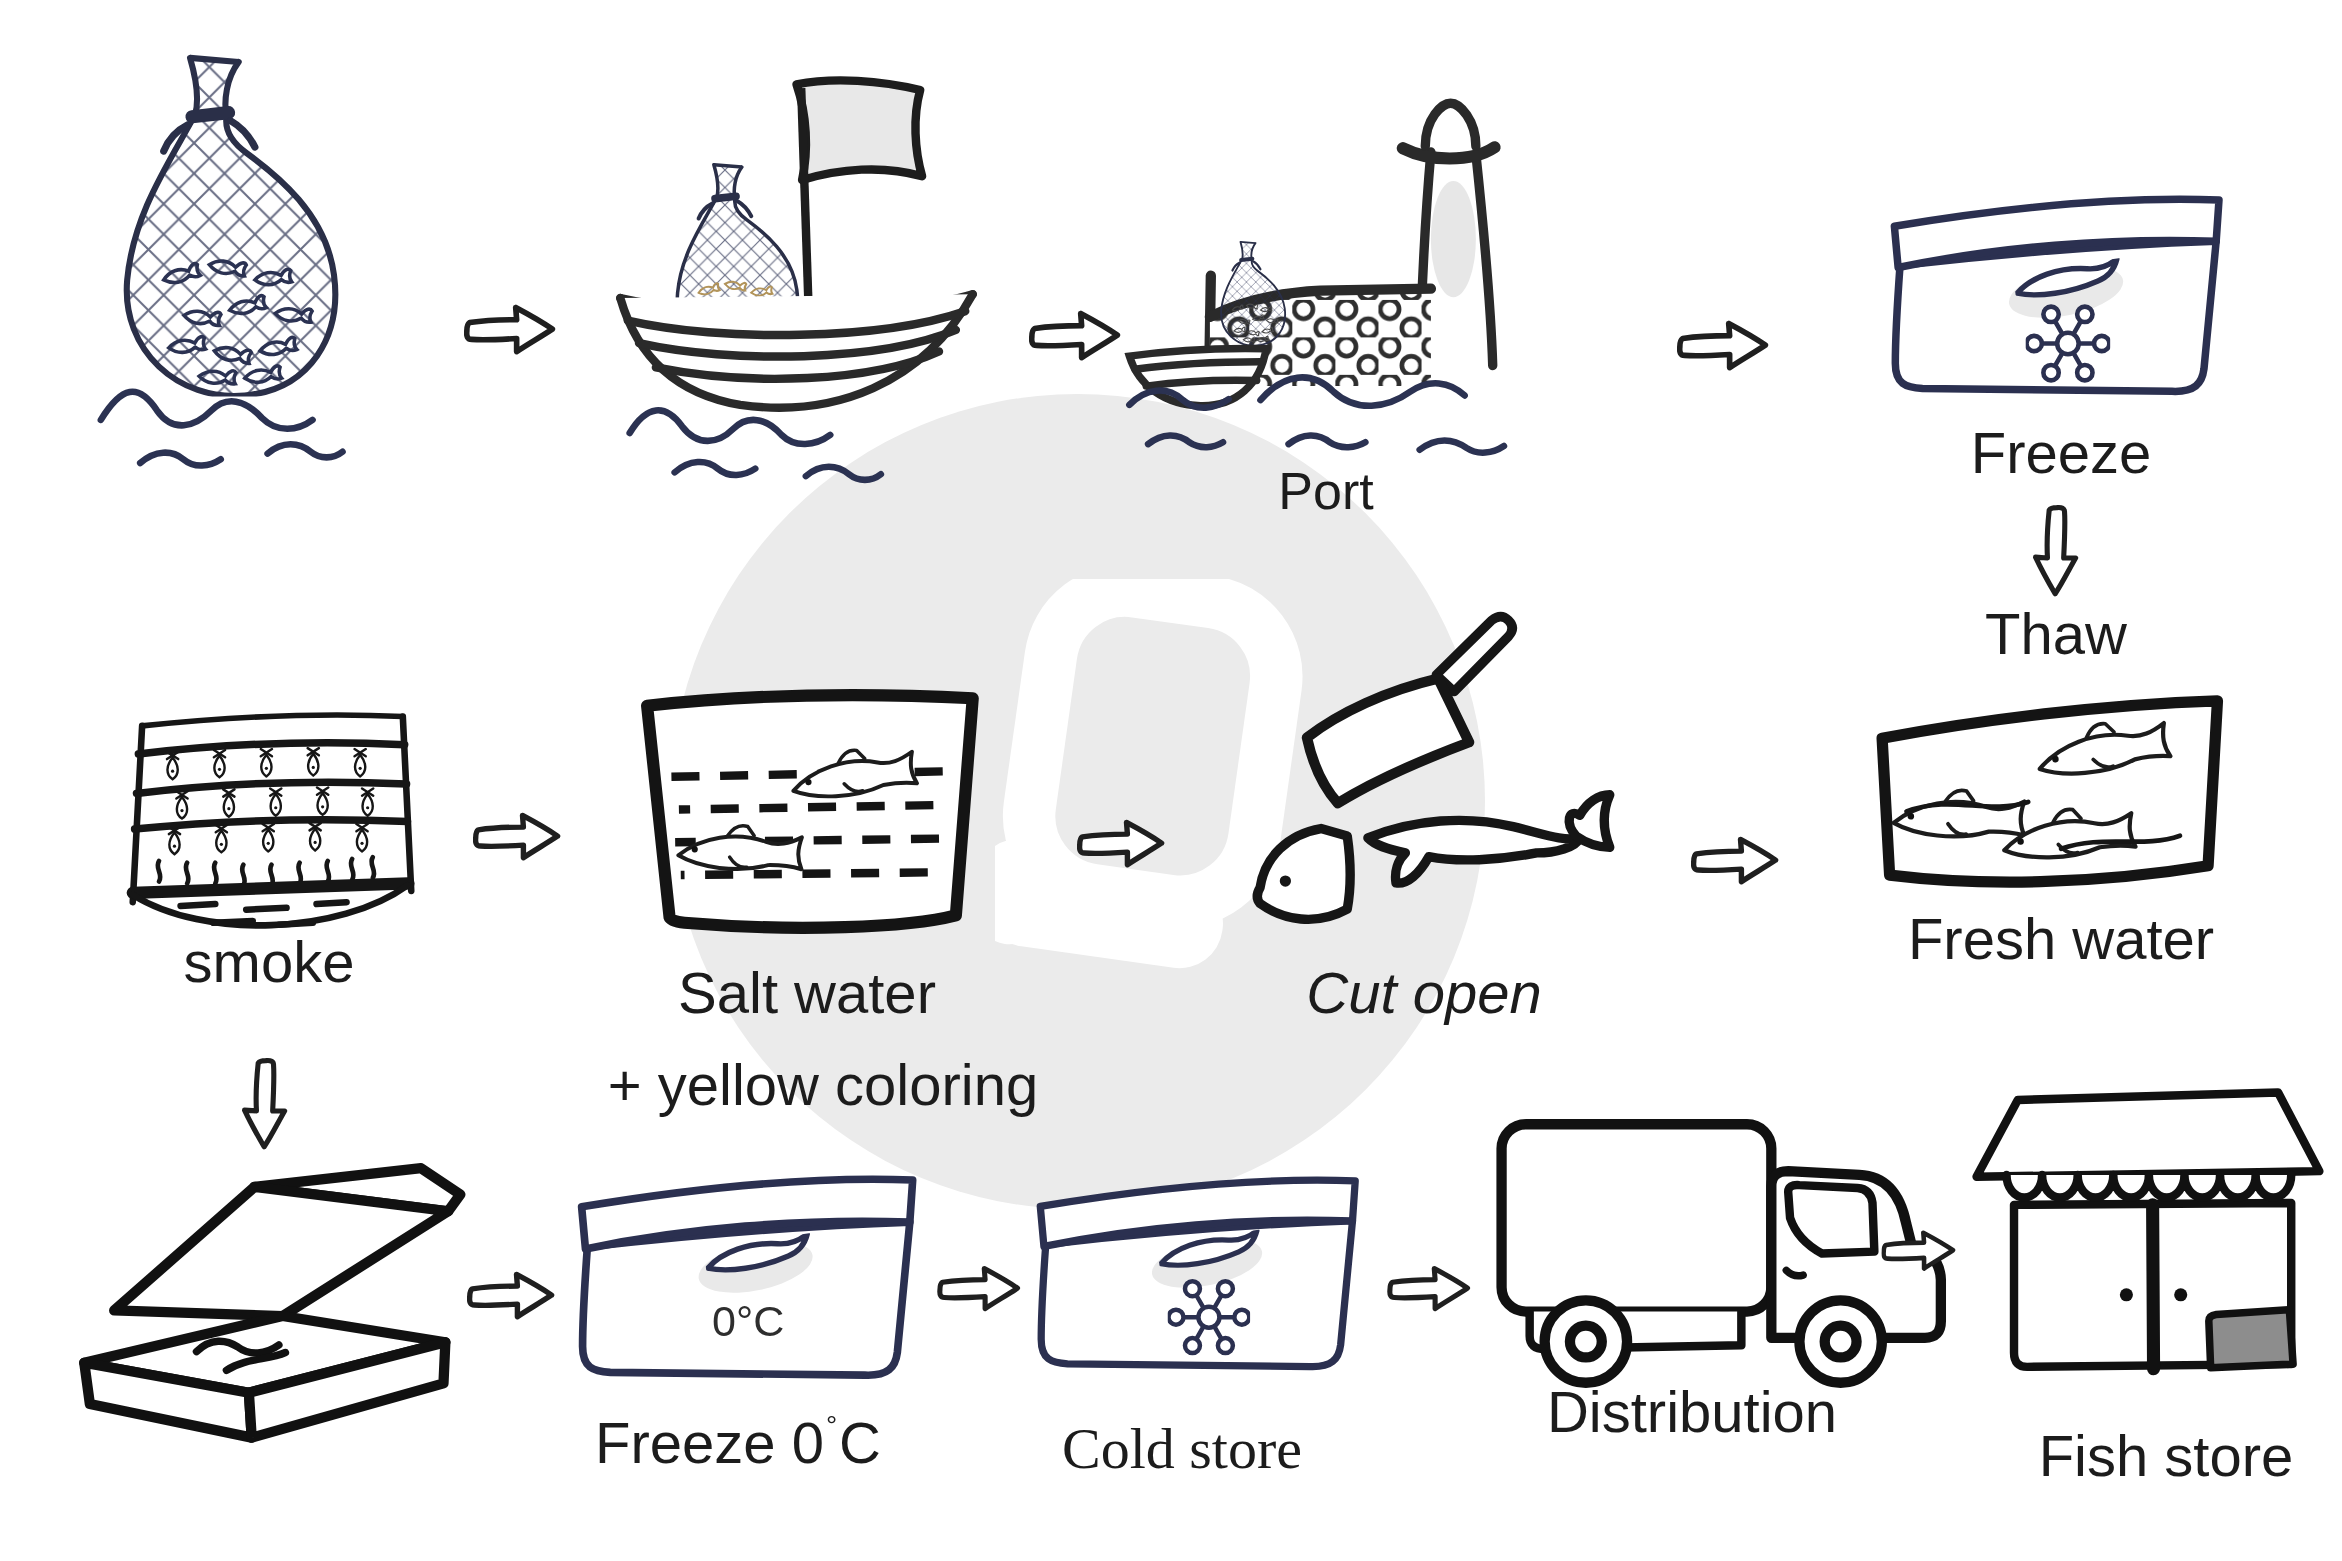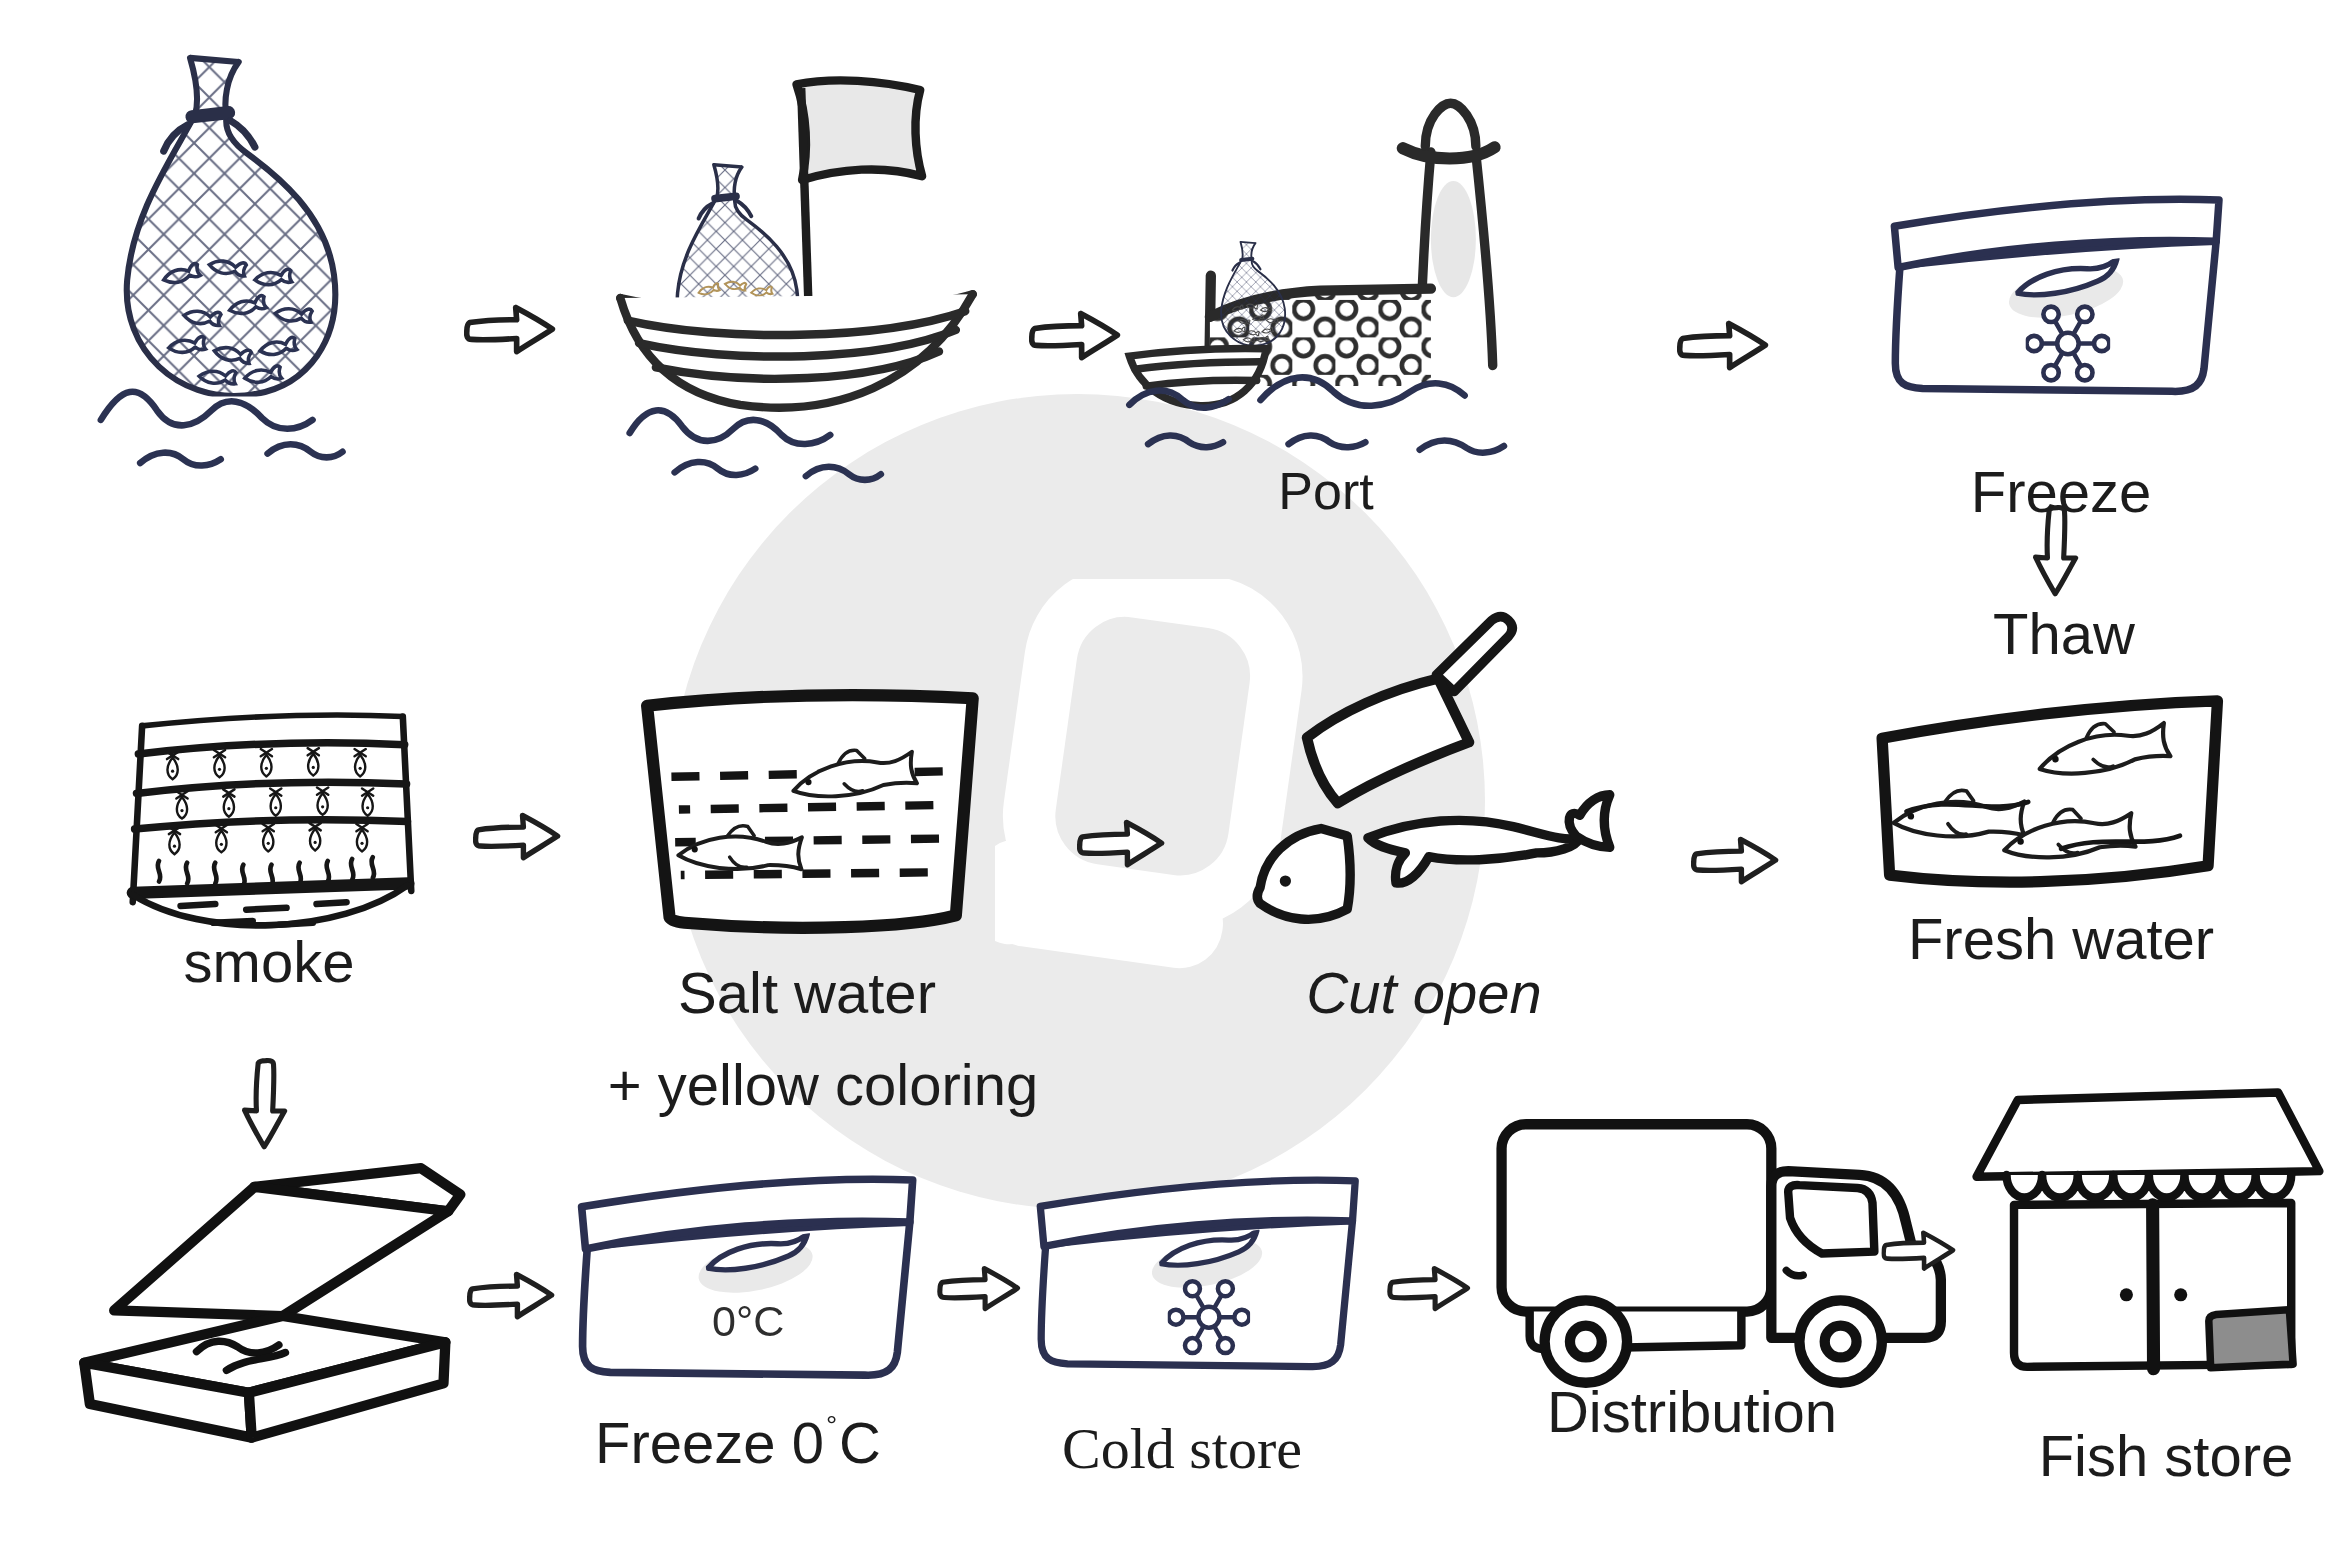--- a/index.html
+++ b/index.html
@@ -192,29 +192,29 @@
   <svg width="349" height="230" viewBox="0 0 372 245">
     <use href="#coolbox" width="370" height="245"></use>
     <ellipse cx="193" cy="116" rx="62" ry="25" fill="#e9e9e9" transform="rotate(-12 193 116)"></ellipse>
     <g transform="translate(136,96) rotate(-8)">
       <use href="#boxfish" width="116" height="36"></use>
     </g>
     <use href="#snowflake" x="150" y="126" width="90" height="90"></use>
   </svg>
 </div>
 
-<div class="label" style="left:2061px;top:423px;margin-top:39px;">Freeze</div>
+<div class="label" style="left:2061px;top:423px;">Freeze</div>
 
 <div class="arrow" style="left:2027px;top:504px;">
   <svg width="58" height="96" viewBox="0 0 62 102">
       <use href="#arrow-d" width="62" height="102"></use>
     </svg>
 </div>
 
-<div class="label" style="left:2056px;top:604px;margin-left:8px;">Thaw</div>
+<div class="label" style="left:2056px;top:604px;">Thaw</div>
 
 <div class="label port" style="left:1326px;top:464px;text-align:right;">Port</div>
 
 <div class="icon" style="left:129px;top:707px;">
   <svg width="286" height="230" viewBox="0 0 305 245">
     <g stroke="#161616" fill="none" stroke-linecap="round">
       <path d="M14,20 C110,10 210,6 292,10" stroke-width="6"></path>
       <path d="M14,20 L4,208" stroke-width="7"></path>
       <path d="M292,10 L301,196" stroke-width="7"></path>
       <path d="M10,50 C110,38 210,36 294,40" stroke-width="8"></path>

